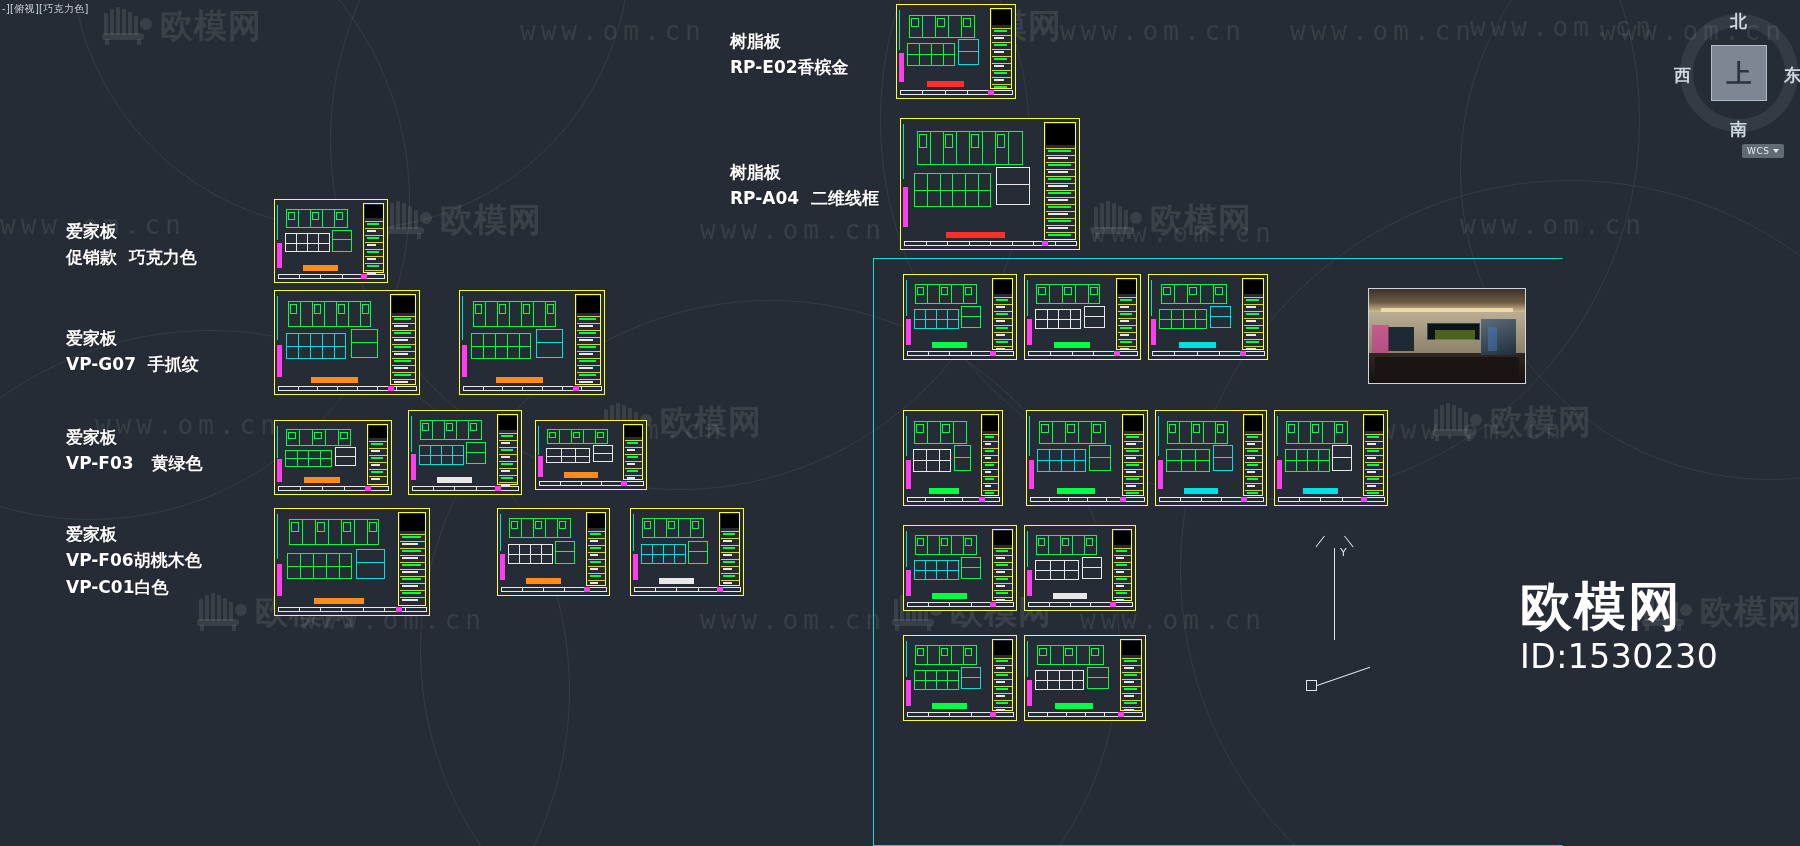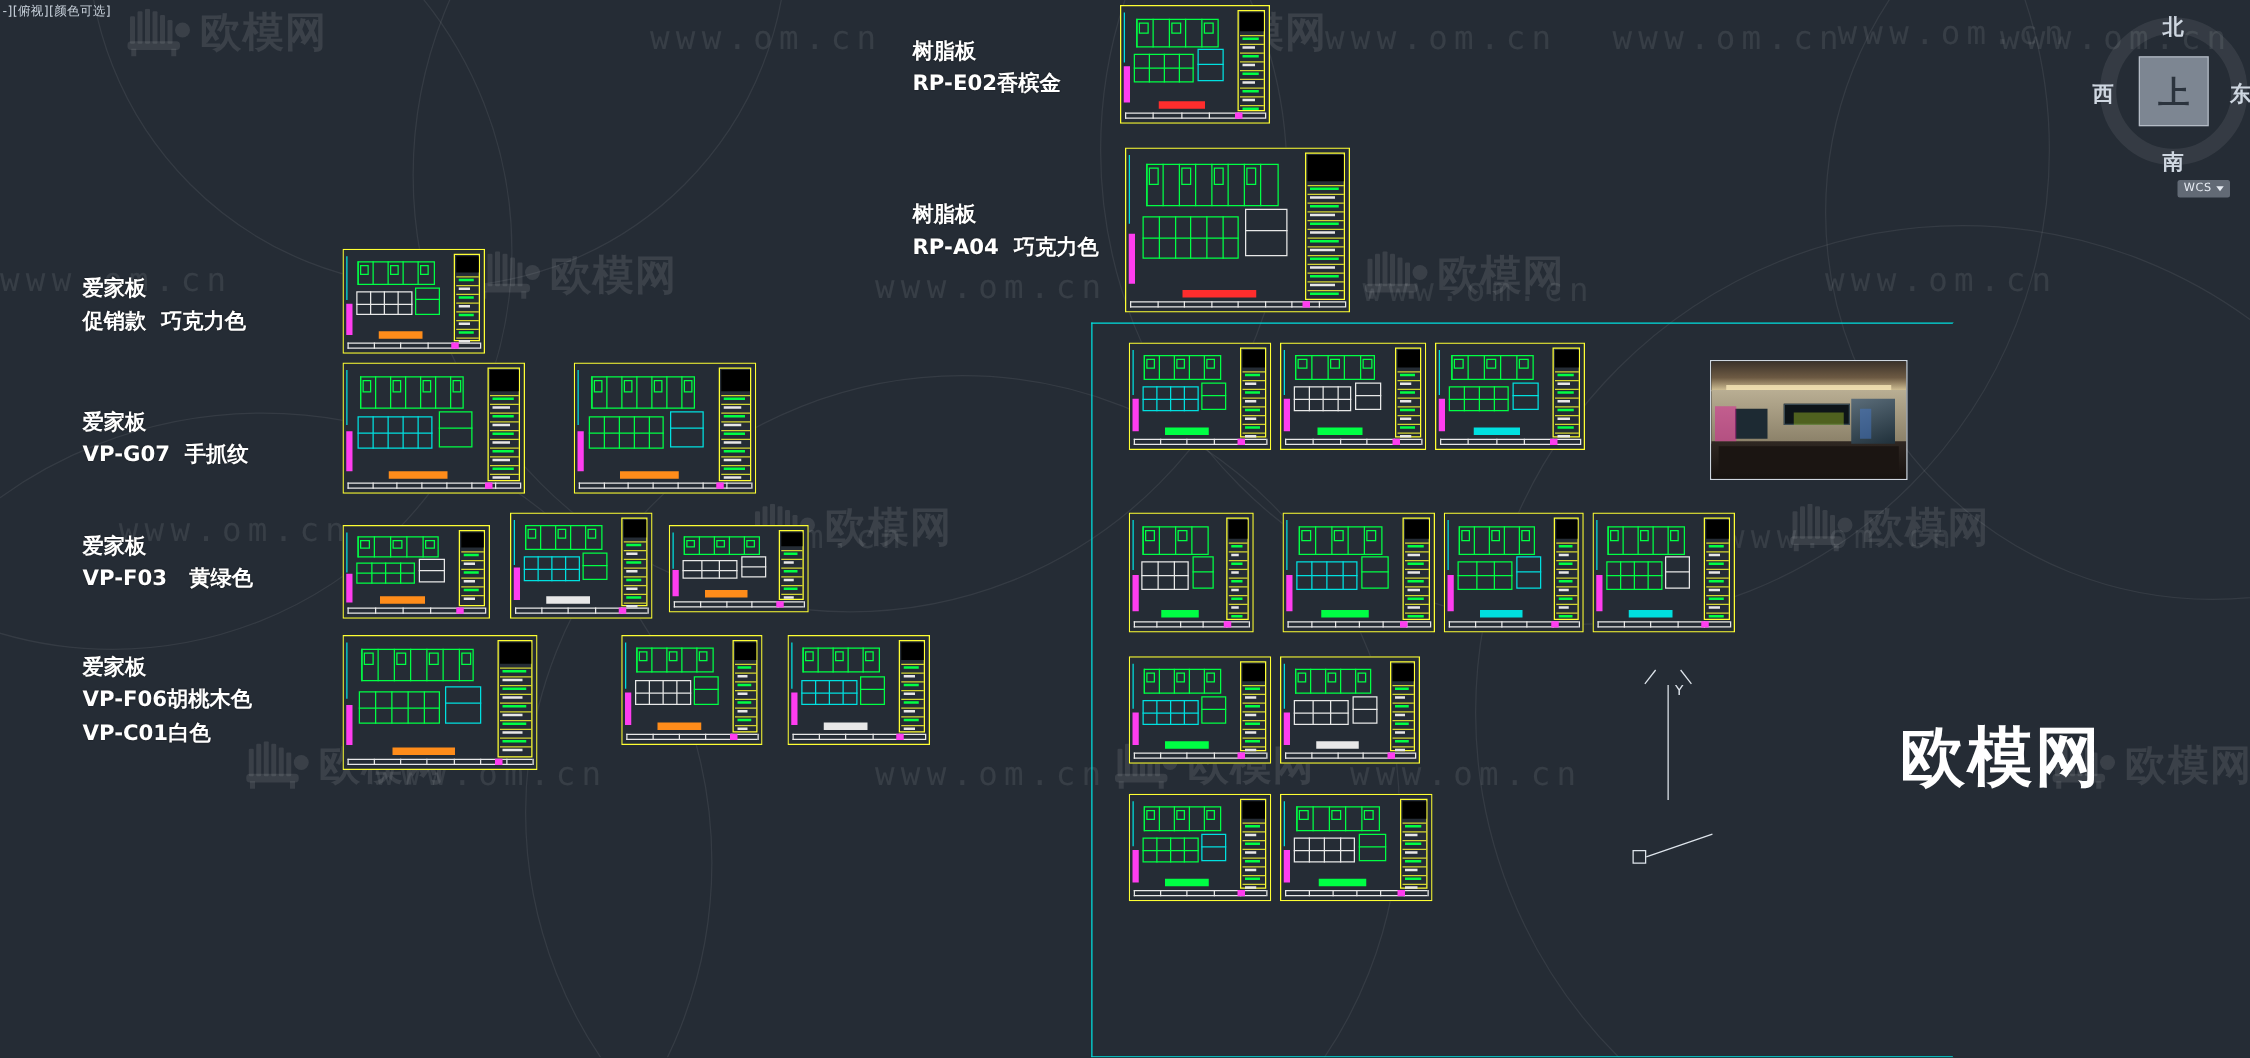--- a/index.html
+++ b/index.html
@@ -283,21 +283,21 @@
             <rect x="2" y="26" width="42" height="7" rx="3"></rect>
             <rect x="5" y="32" width="4" height="6"></rect>
             <rect x="37" y="32" width="4" height="6"></rect>
             <circle cx="46" cy="17" r="6"></circle>
           </g>
         </svg>
         <span class="wm-cn">欧模网</span>
       </div>
     </div>
 
-  <div class="vptag">-][俯视][颜色可选]</div>
+  <div class="vptag">-][俯视][巧克力色]</div>
 
   <div id="sheets" style="position:absolute;inset:0;z-index:2;">
       <div class="cad" style="left: 274px; top: 199px; width: 114px; height: 84px;">
         <div class="cad-frame"></div>
         <div class="tpanel" style="left: 89px; top: 4px; width: 21px; height: 70px;">
           <div class="ln" style="left: 1px; top: 1px; width: 18px; height: 13px; background: rgb(0, 0, 0);"></div>
           <div class="ln y" style="left: 1px; top: 17px; width: 18px; height: 1px; opacity: 0.8;"></div>
           <div class="ln g" style="left: 3px; top: 19px; width: 12px; height: 2px;"></div>
           <div class="ln y" style="left: 1px; top: 24px; width: 18px; height: 1px; opacity: 0.8;"></div>
           <div class="ln w" style="left: 3px; top: 26px; width: 9px; height: 2px;"></div>
@@ -1454,41 +1454,42 @@
     <div class="scr" style="left:37%;top:36%;width:34%;height:18%;"></div>
     <div class="obj" style="left:12%;top:40%;width:17%;height:26%;background:#1d2a33;"></div>
     <div class="desk" style="left:4%;bottom:6%;width:92%;height:22%;"></div>
     <div class="obj" style="left:2%;top:38%;width:11%;height:30%;background:rgba(214,40,150,.55);"></div>
     <div class="obj" style="right:18%;top:40%;width:6%;height:26%;background:rgba(70,120,200,.5);"></div>
     <div class="obj" style="left:42%;top:44%;width:26%;height:10%;background:rgba(160,190,40,.45);"></div>
   </div>
 
   <div id="labels" style="position:absolute;inset:0;z-index:4;">
       <div class="lbl" style="left: 730px; top: 28px; font-size: 17px;"><div>树脂板</div><div>RP-E02香槟金</div></div>
-      <div class="lbl" style="left: 730px; top: 159px; font-size: 17px;"><div>树脂板</div><div>RP-A04  巧克力色</div></div>
+      <div class="lbl" style="left: 730px; top: 159px; font-size: 17px;"><div>树脂板</div><div>RP-A04  二维线框</div></div>
       <div class="lbl" style="left: 66px; top: 218px; font-size: 17px;"><div>爱家板</div><div>促销款  巧克力色</div></div>
       <div class="lbl" style="left: 66px; top: 325px; font-size: 17px;"><div>爱家板</div><div>VP-G07  手抓纹</div></div>
       <div class="lbl" style="left: 66px; top: 424px; font-size: 17px;"><div>爱家板</div><div>VP-F03   黄绿色</div></div>
       <div class="lbl" style="left: 66px; top: 521px; font-size: 17px;"><div>爱家板</div><div>VP-F06胡桃木色</div><div>VP-C01白色</div></div>
     </div>
 
   <div class="ucs" style="left:1320px;top:530px;width:40px;height:110px;">
     <div class="vline" style="left:14px;top:18px;width:1px;height:92px;"></div>
     <div class="vline" style="left:4px;top:6px;width:1px;height:14px;transform:rotate(38deg);transform-origin:top;"></div>
     <div class="vline" style="left:24px;top:6px;width:1px;height:14px;transform:rotate(-38deg);transform-origin:top;"></div>
     <div class="ylbl" style="left:20px;top:16px;">Y</div>
   </div>
 
   <div class="ucs" style="left:1306px;top:640px;width:70px;height:60px;">
     <div class="vline" style="left:0;top:40px;width:11px;height:11px;background:transparent;border:1px solid #dfe5ec;"></div>
     <div class="vline" style="left:11px;top:45px;width:56px;height:1px;transform:rotate(-19deg);transform-origin:left;"></div>
   </div>
 
   <div class="brand" style="left:1520px;top:580px;">
     <div class="bname">欧模网</div>
+    <div class="bid">ID:1530230</div>
   </div>
 
   <div class="vcube" style="left:1680px;top:14px;width:118px;height:118px;">
     <div class="vc-ring"></div>
     <div class="vc-face">上</div>
     <div class="vc-dir" style="left:50px;top:-4px;">北</div>
     <div class="vc-dir" style="left:50px;top:104px;">南</div>
     <div class="vc-dir" style="left:-6px;top:50px;">西</div>
     <div class="vc-dir" style="left:104px;top:50px;">东</div>
   </div>

